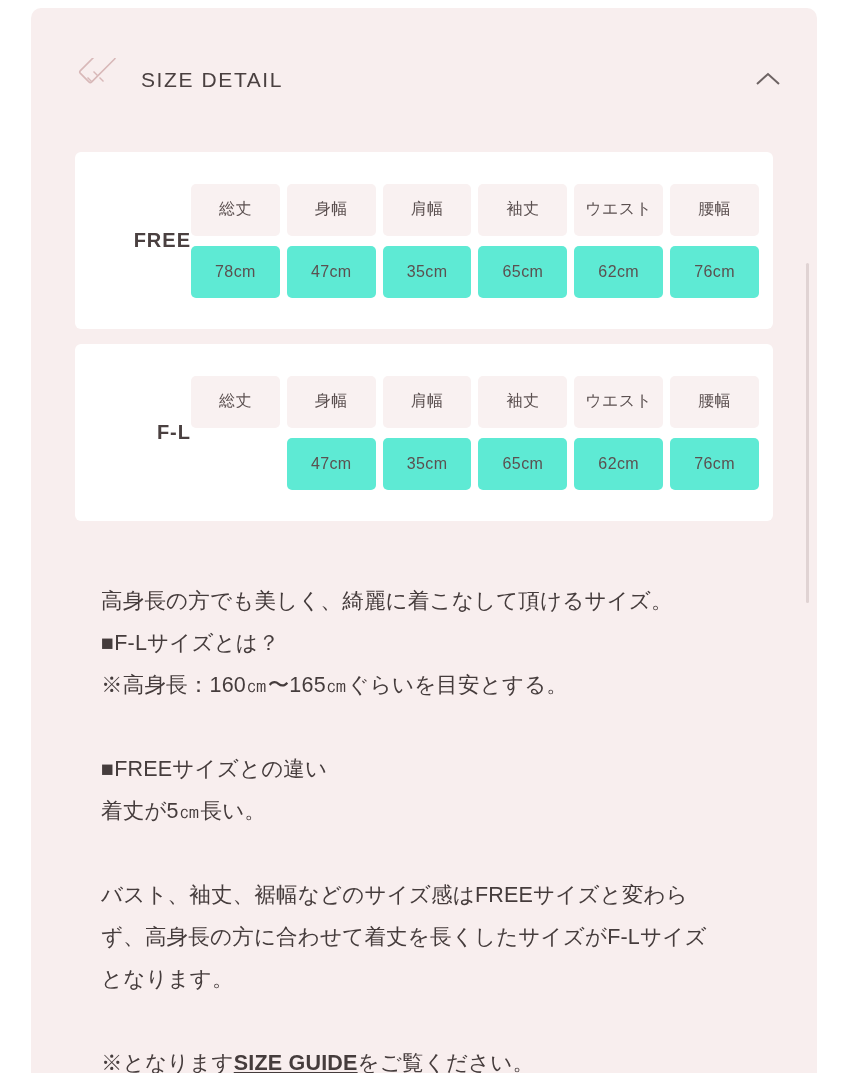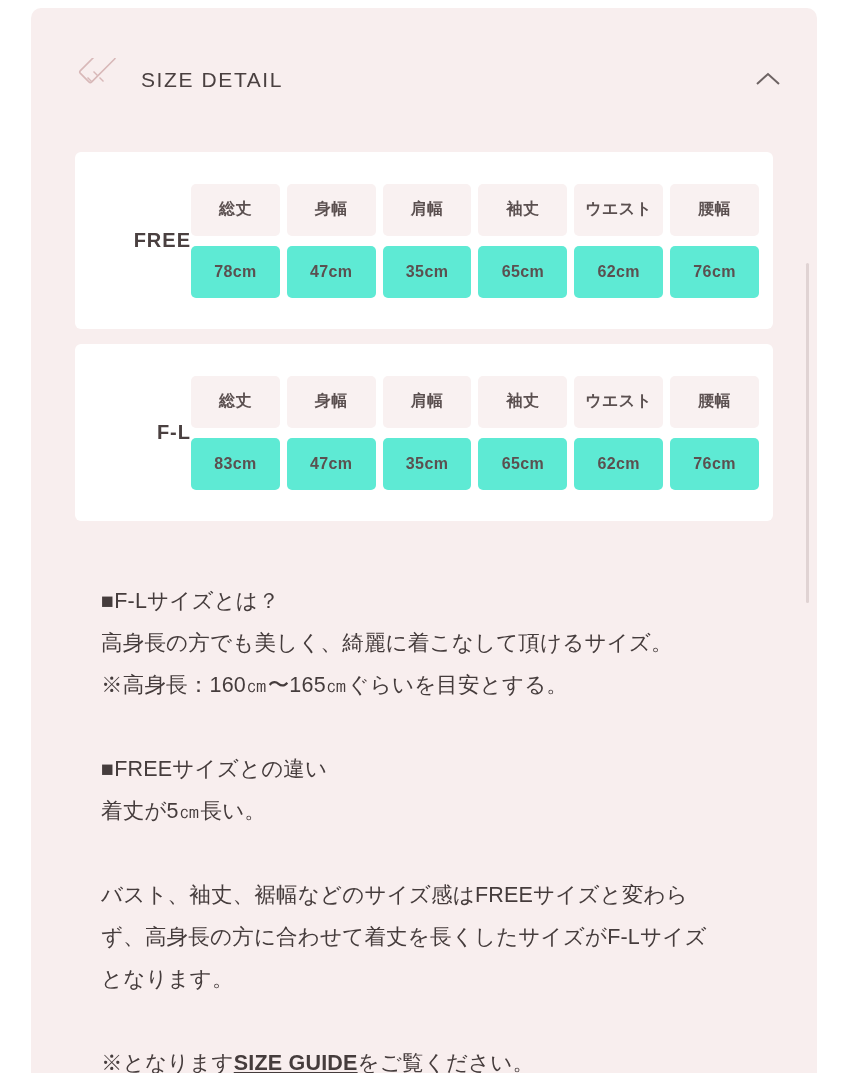--- a/index.html
+++ b/index.html
@@ -108,21 +108,20 @@
   .cell {
     height: 52px;
     background: #faf2f2;
     border-radius: 5px;
     display: flex;
     align-items: center;
     justify-content: center;
     font-size: 16px;
     color: #5b5050;
     letter-spacing: 0.4px;
-    font-weight: bold;
   }
   .cell.head { background: #f9f1f1; }
   .cell.val  { background: #5eead4; }
 
   
   .body-text {
     position: absolute;
     left: 70px;
     top: 572px;
     width: 700px;
@@ -193,21 +192,20 @@
         </div>
       </div>
     </div>
 
     <div class="table-card" id="card-fl">
       <div class="table-inner">
         <div class="size-label">F-L</div>
         <div class="cols">
           <div class="col">
             <div class="cell head">総丈</div>
-            <div class="cell val">83cm</div>
           </div>
           <div class="col">
             <div class="cell head">身幅</div>
             <div class="cell val">47cm</div>
           </div>
           <div class="col">
             <div class="cell head">肩幅</div>
             <div class="cell val">35cm</div>
           </div>
           <div class="col">
@@ -220,22 +218,22 @@
           </div>
           <div class="col">
             <div class="cell head">腰幅</div>
             <div class="cell val">76cm</div>
           </div>
         </div>
       </div>
     </div>
 
     <div class="body-text">
+      <p>高身長の方でも美しく、綺麗に着こなして頂けるサイズ。</p>
       <p>■F-Lサイズとは？</p>
-      <p>高身長の方でも美しく、綺麗に着こなして頂けるサイズ。</p>
       <p>※高身長：160㎝〜165㎝ぐらいを目安とする。</p>
       <div class="gap"></div>
       <p>■FREEサイズとの違い</p>
       <p>着丈が5㎝長い。</p>
       <div class="gap"></div>
       <p>バスト、袖丈、裾幅などのサイズ感はFREEサイズと変わら</p>
       <p>ず、高身長の方に合わせて着丈を長くしたサイズがF-Lサイズ</p>
       <p>となります。</p>
       <div class="gap"></div>
       <p><span>※となります</span><a class="link" href="#">SIZE GUIDE</a><span>をご覧ください。</span></p>

